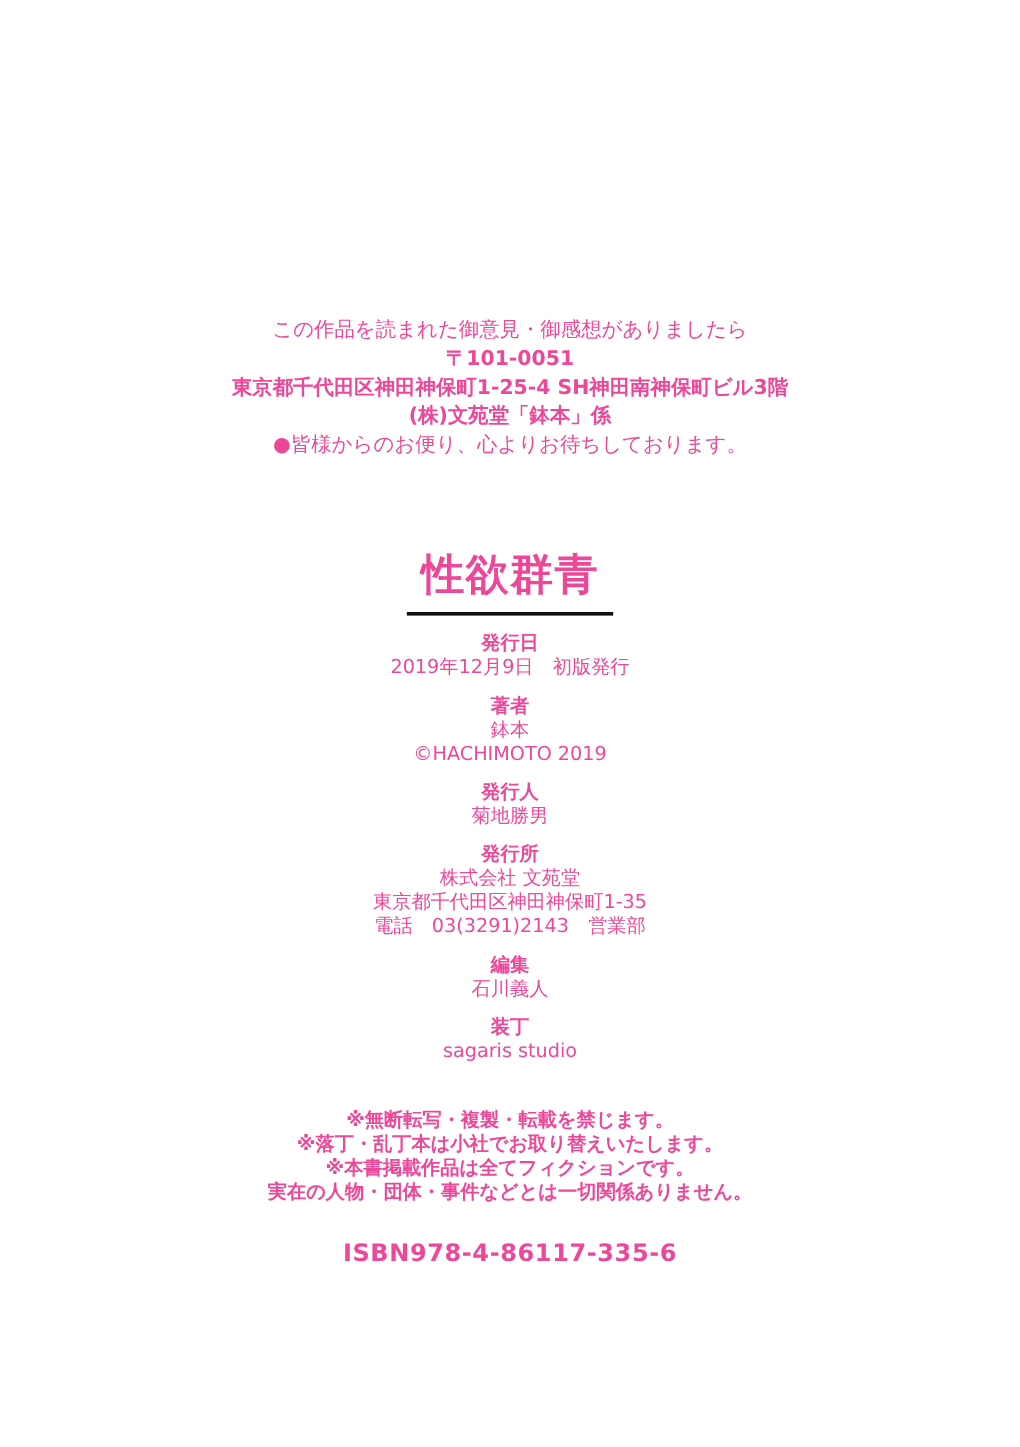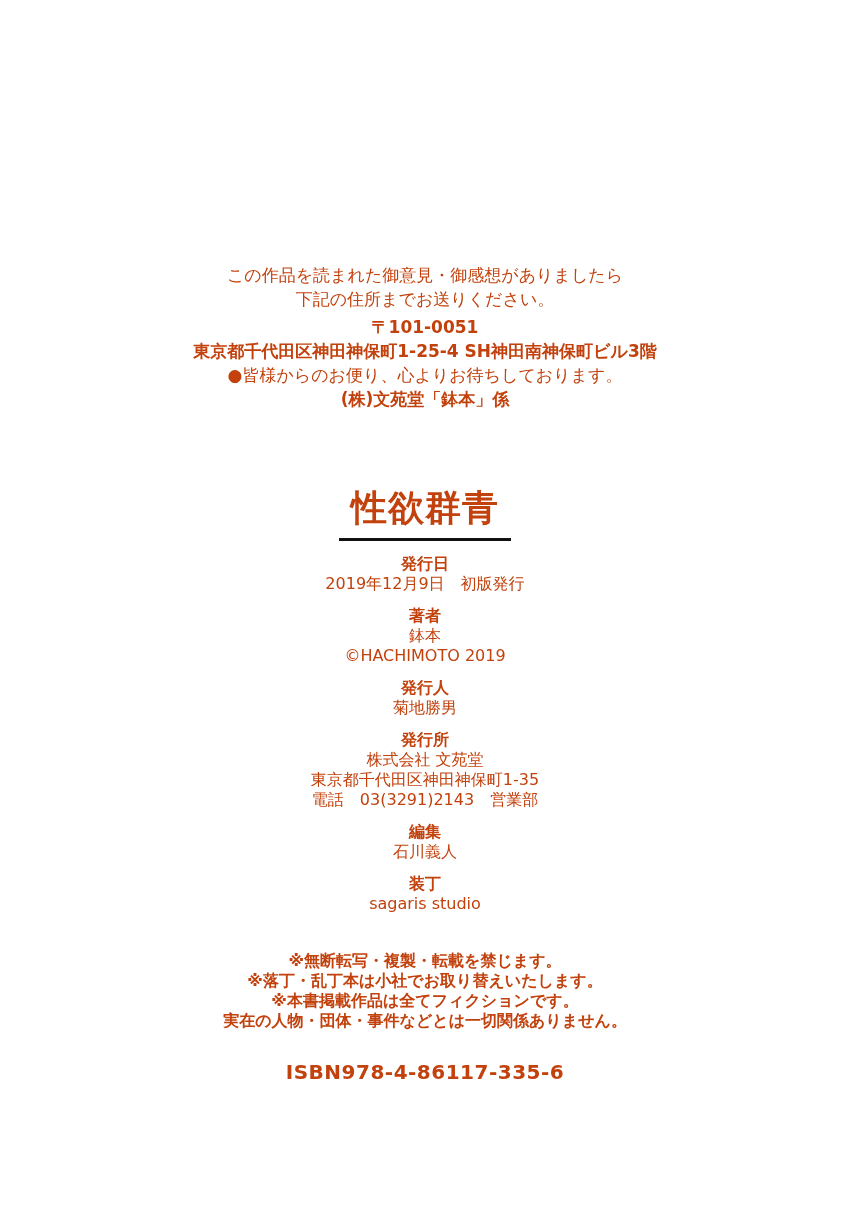--- a/index.html
+++ b/index.html
@@ -1,21 +1,21 @@
 <!DOCTYPE html>
 <html><head>
 <meta charset="utf-8">
 <style>
   html, body { margin: 0; padding: 0; background: #ffffff; }
   .page {
     position: relative;
     width: 850px;
     height: 1206px;
     background: #ffffff;
-    color: #c2410c;
+    color: #ec4899;
     font-family: "DejaVu Sans", sans-serif;
     overflow: hidden;
     text-align: center;
   }
   .content { padding-top: 263px; }
 
   
   .feedback { line-height: 24px; font-size: 17px; }
   .feedback .fb-line { white-space: nowrap; }
   .feedback .fb-intro-1 { margin-bottom: 4px; }
@@ -52,25 +52,24 @@
   .isbn { margin-top: 29px; font-size: 20px; font-weight: bold; letter-spacing: 0.5px; }
 </style>
 </head>
 <body>
 
 <div class="page">
   <div class="content">
 
     <div class="feedback">
       <div class="fb-line">この作品を読まれた御意見・御感想がありましたら</div>
-      <div class="fb-line fb-intro-1">下記の住所までお送りください。</div>
       <div class="fb-line bold">〒101-0051</div>
       <div class="fb-line bold">東京都千代田区神田神保町1-25-4 SH神田南神保町ビル3階</div>
+      <div class="fb-line bold">(株)文苑堂「鉢本」係</div>
       <div class="fb-line">●皆様からのお便り、心よりお待ちしております。</div>
-      <div class="fb-line bold">(株)文苑堂「鉢本」係</div>
     </div>
 
     <div class="title-block">
       <h1 class="title">性欲群青</h1>
     </div>
 
     <div class="colophon">
       <div class="grp">
         <div class="label">発行日</div>
         <div class="value">2019年12月9日　初版発行</div>

